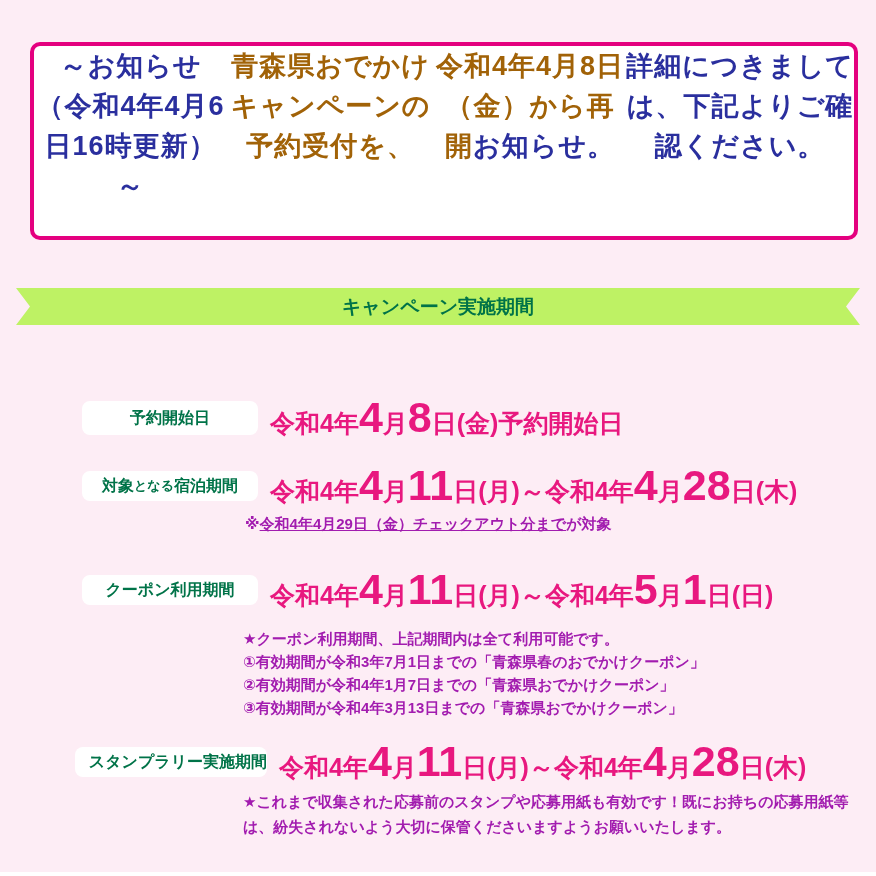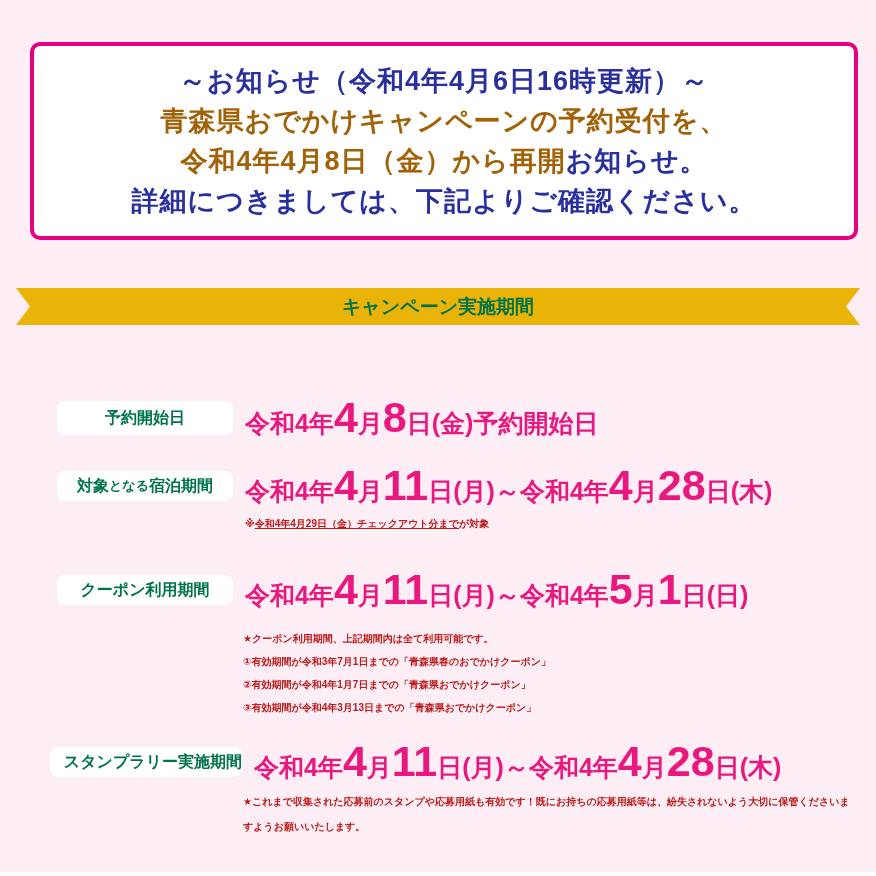--- a/index.html
+++ b/index.html
@@ -13,48 +13,48 @@
     background:#fdedf5;
     overflow:hidden;
     font-weight:bold;
   }
   
   .announcement{
     position:absolute;left:30px;top:42px;right:18px;height:190px;
     background:#ffffff;
     border:4px solid #e4007f;
     border-radius:10px;
-    display:flex;flex-direction:column;justify-content:center;
+    display:flex;flex-direction:row;justify-content:center;
     text-align:center;
     font-size:27px;
     line-height:40px;
     letter-spacing:1px;
   }
   .seg-blue{color:#2a2f9e;}
   .seg-magenta{color:#a16207;}
   
   .ribbon{
     position:absolute;left:16px;right:16px;top:288px;height:37px;
-    background:#eab308;
+    background:#bef264;
     clip-path:polygon(0 0,100% 0,calc(100% - 14px) 50%,100% 100%,0 100%,14px 50%);
     display:flex;align-items:center;justify-content:center;
     color:#007348;
     font-size:19px;
   }
   
   .heading{
     position:absolute;left:0;right:0;top:341px;
     text-align:center;
     color:#111111;
     font-size:25px;
   }
   
   .row{
     position:absolute;left:0;right:0;height:50px;
-    display:flex;align-items:center;
+    display:flex;align-items:center;padding-left:25px;
   }
   .row-1{top:393px;}
   .row-2{top:461px;}
   .row-3{top:565px;}
   .row-4{top:737px;}
   .label-box{
     margin-left:57px;
     width:176px;
     height:30px;
     background:#ffffff;
@@ -71,22 +71,22 @@
     margin-left:12px;
     color:#e8187f;
     font-size:25px;
     white-space:nowrap;
     display:flex;align-items:baseline;
   }
   .date-big{font-size:43px;line-height:43px;}
   
   .note{
     position:absolute;
-    color:#b91c1c;
-    font-size:10px;
+    color:#a21caf;
+    font-size:15px;
     line-height:23px;
   }
   .note-room{left:245px;top:512px;}
   .note-coupon{left:243px;top:627px;}
   .note-stamp{left:243px;top:789px;width:614px;line-height:25px;}
   .u{text-decoration:underline;}
   .bottom-strip{
     position:absolute;left:0;right:0;bottom:0;height:4px;
     background:#ffffff;
   }

